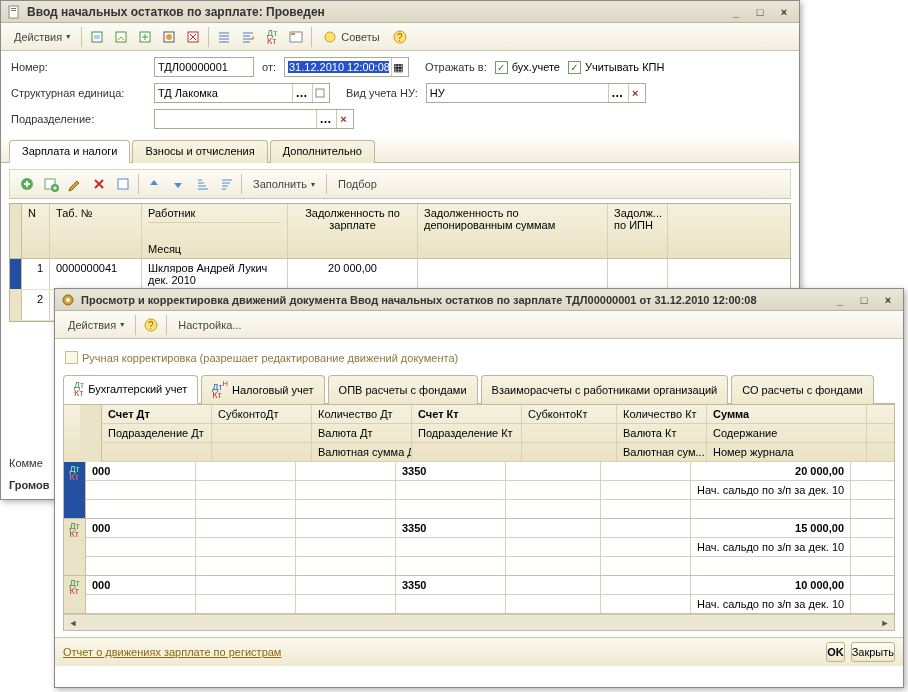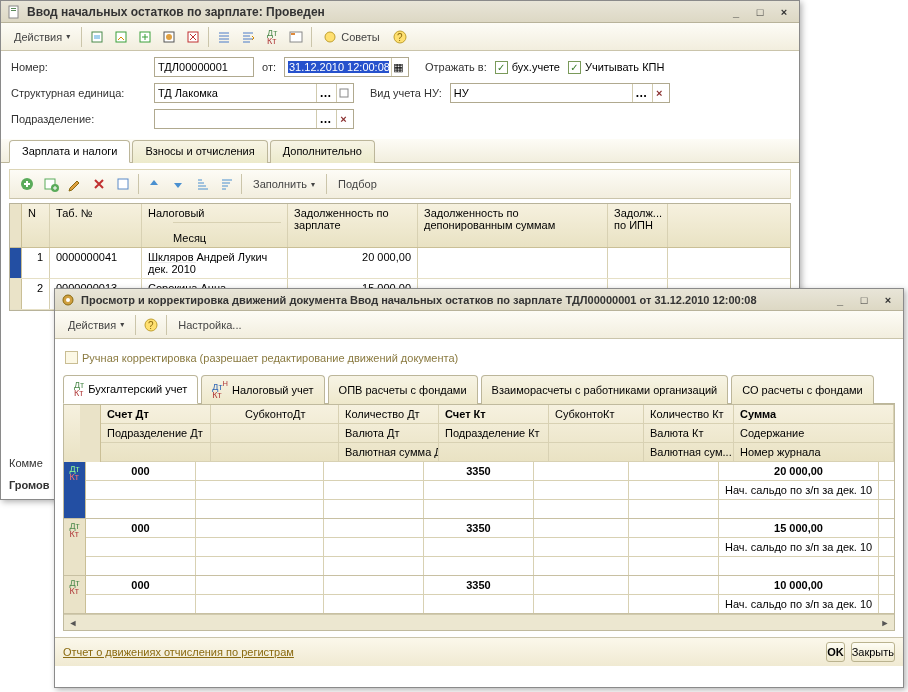--- a/index.html
+++ b/index.html
@@ -132,21 +132,21 @@
   .grid-head {
     display:flex;
     background: linear-gradient(#f6f1df, #e9e2c3);
     border-bottom:1px solid #cabf96;
   }
   .grid-head .cell, .grid-row .cell {
     padding:3px 6px;
     border-right:1px solid #d8d1b3;
   }
   .grid-head .cellstack { display:flex; flex-direction:column;}
-  .grid-head .cellstack .sub { border-top:1px solid #d8d1b3; padding-top:9px; margin-top:3px;margin-left:25px;}
+  .grid-head .cellstack .sub { border-top:1px solid #d8d1b3; padding-top:20px; margin-top:3px;}
   .grid-body {}
   .grid-row {
     display:flex;
     border-bottom:1px solid #e6e0c6;
     background:#fff;
   }
   .grid-row .cell { min-height:18px;}
   .grid-row.selected {
     background:#fff;
   }
@@ -197,21 +197,21 @@
     display:flex;
     border-bottom:1px solid #d8d1b3;
   }
   .w2-head .c, .w2-body .c {
     padding:3px 6px;
     border-right:1px solid #d8d1b3;
     overflow:hidden; white-space:nowrap;
   }
   .w2-body { background:#fff; max-height:180px; overflow-y:auto;}
   .w2-body-group { border-bottom:1px solid #c8c0a2;}
-  .w2-body .c { min-height:18px;text-align:center;}
+  .w2-body .c { min-height:18px;}
   .w2-marker {
     width:22px;
     background:#eae3c8;
     border-right:1px solid #cabf96;
     display:flex; align-items:flex-start; justify-content:center;
     padding-top:3px;
   }
   .w2-marker.sel { background:#234fa3;}
   .bold { font-weight:bold;}
   .w2-scroll {
@@ -233,27 +233,27 @@
     border-radius:3px;
     padding:3px 0;
     cursor:pointer;
   }
   .link { color:#8a6a10; text-decoration:underline; cursor:pointer; margin-right:auto;}
 
   
   .g1-c0{width:28px;}
   .g1-c1{width:92px;}
   .g1-c2{width:146px;}
-  .g1-c3{width:130px;}
+  .g1-c3{width:130px;text-align:center;}
   .g1-c4{width:190px;}
   .g1-c5{width:60px;}
 
   
   .w2-c0{width:110px;}
-  .w2-c1{width:100px;margin-left:28px;}
+  .w2-c1{width:100px;}
   .w2-c2{width:100px;}
   .w2-c3{width:110px;}
   .w2-c4{width:95px;}
   .w2-c5{width:90px;}
   .w2-c6{width:160px;}
 
   
   svg { display:block;}
 </style>
 </head>
@@ -362,21 +362,21 @@
           <span class="box">✓</span>
           <span>бух.учете</span>
         </label>
       <label class="cb">
           <span class="box">✓</span>
           <span>Учитывать КПН</span>
         </label>
     </div>
     <div class="form-row">
       <span class="form-label" style="width:135px">Структурная единица:</span>
-      <div class="input" style="width:200px">
+      <div class="input" style="width:176px">
         <span class="val">ТД Лакомка</span>
         <span class="ellipsis-btn">…</span>
         <span class="dd-btn">
             <svg width="10" height="10">
               <rect x="1" y="1" width="8" height="8" fill="#fff" stroke="#888"></rect>
             </svg>
           </span>
       </div>
       <span class="form-label" style="margin-left:8px">Вид учета НУ:</span>
       <div class="input" style="width:220px">
@@ -461,21 +461,21 @@
         <span>Подбор</span>
       </div>
   </div>
 
   <div class="grid">
     <div class="grid-head">
       <div class="rowmarker"></div>
       <div class="cell g1-c0">N</div>
       <div class="cell g1-c1">Таб. №</div>
       <div class="cell g1-c2 cellstack">
-        <span>Налоговый</span>
+        <span>Работник</span>
         <span class="sub">Месяц</span>
       </div>
       <div class="cell g1-c3">Задолженность по зарплате</div>
       <div class="cell g1-c4">Задолженность по депонированным суммам</div>
       <div class="cell g1-c5">Задолж... по ИПН</div>
     </div>
     <div class="grid-body">
       <div class="grid-row selected">
         <div class="rowmarker sel"></div>
         <div class="cell g1-c0 num-r">1</div>
@@ -710,17 +710,17 @@
         </div>
       </div>
       <div class="w2-scroll">
         <span class="sc-btn">◄</span>
         <span class="sc-btn">►</span>
       </div>
     </div>
   </div>
 
   <div class="footer">
-    <span class="link">Отчет о движениях отчисления по регистрам</span>
+    <span class="link">Отчет о движениях зарплате по регистрам</span>
     <div class="btn"><span class="bold">OK</span></div>
     <div class="btn"><span>Закрыть</span></div>
   </div>
 </div>
 
 </body></html>

